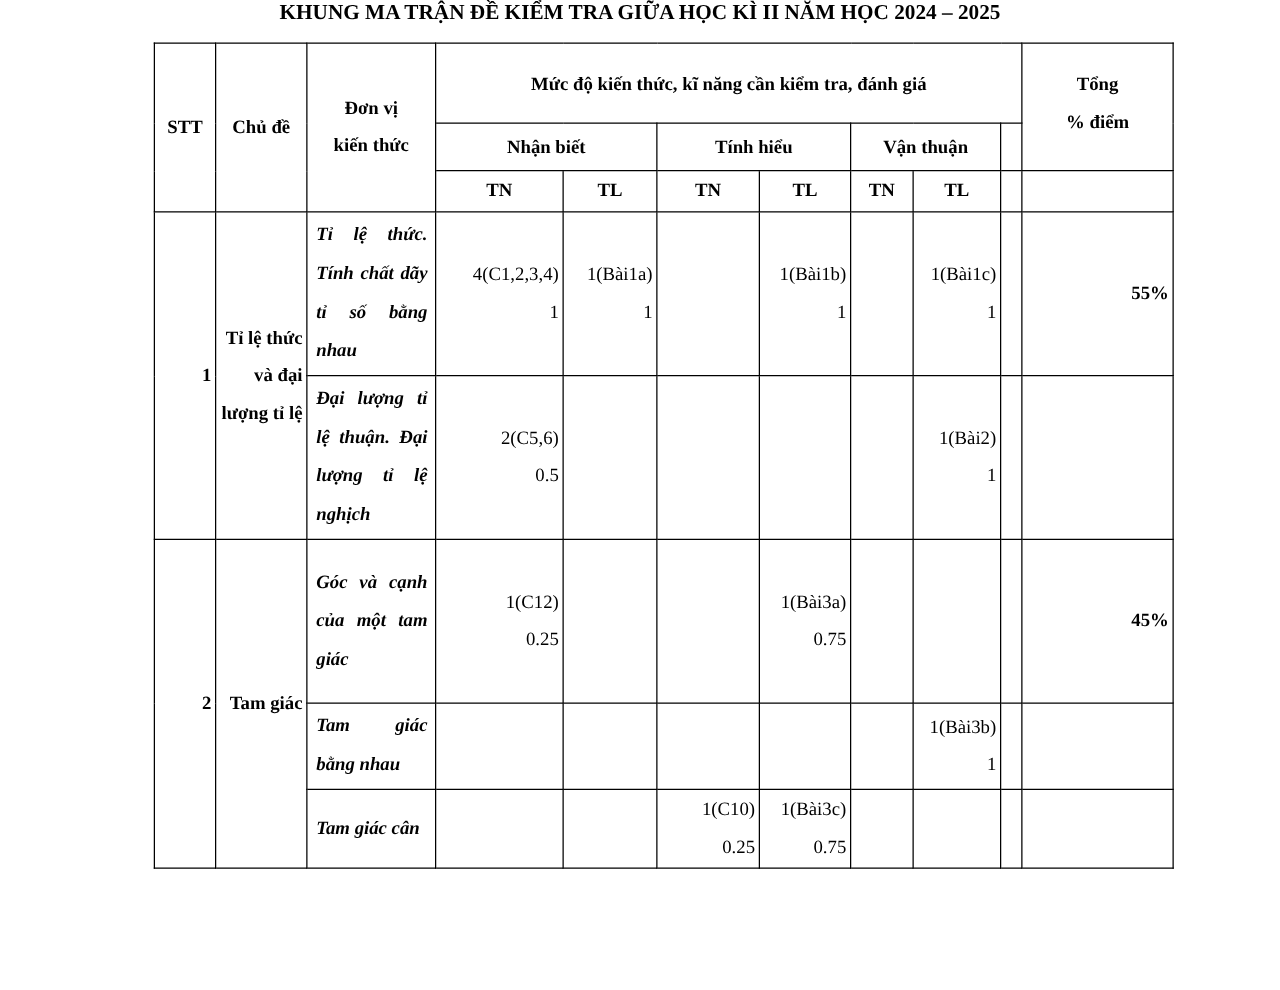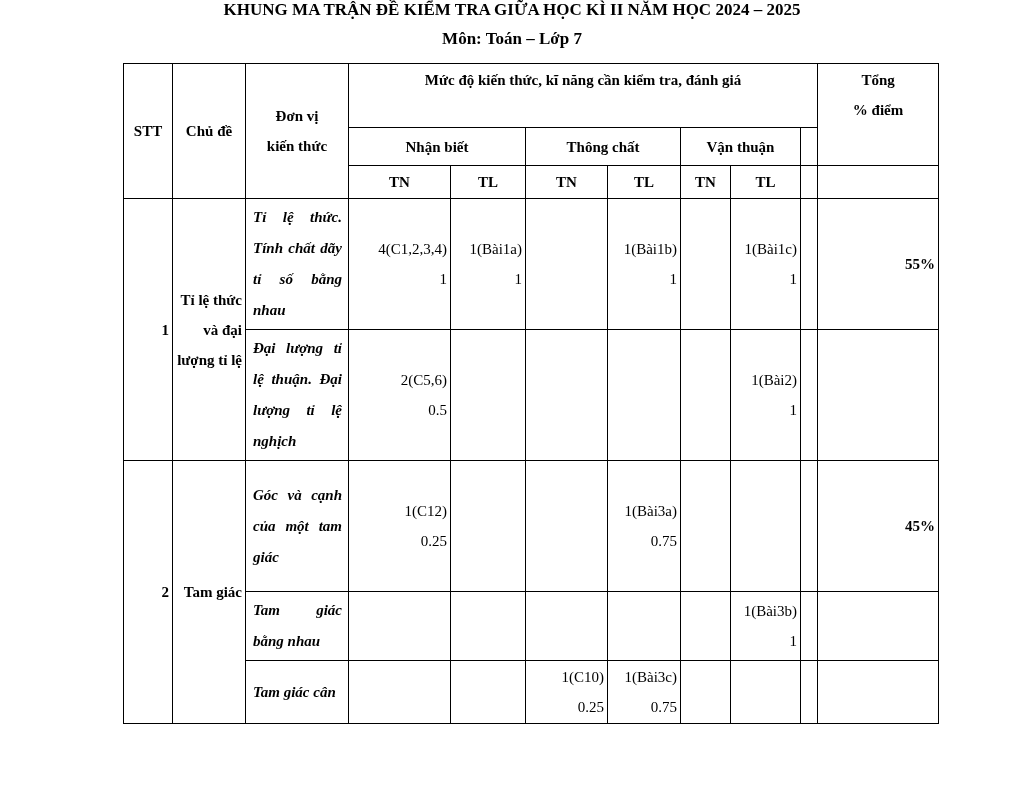--- a/index.html
+++ b/index.html
@@ -7,42 +7,41 @@
   body { font-family:"Liberation Serif","DejaVu Serif",serif; color:#000; }
 
   .title    { text-align:center; font-weight:700; font-size:17px; }
   .subtitle { text-align:center; font-weight:700; font-size:17px; margin-top:9px; }
 
   table.matrix { border-collapse:collapse; table-layout:fixed; width:815px; margin:14px 0 0 123px; }
   .matrix th, .matrix td { border:1px solid #000; font-size:15px; overflow:hidden; }
 
   .matrix th { font-weight:700; text-align:center; vertical-align:middle;
                white-space:pre-line; line-height:30px; padding:1px 3px; }
-  .matrix th.vtop { vertical-align:top; padding-top:1px; }
+  .matrix th.vtop { vertical-align:top; padding-top:18px; }
 
   td.data, td.tong, td.stt, td.chude {
     text-align:right; vertical-align:middle; white-space:pre-line;
     line-height:30px; padding:1px 3px;
   }
   td.stt, td.chude, td.tong { font-weight:700; }
   td.dv { font-style:italic; text-align:justify; vertical-align:middle;
           line-height:31px; padding:3px 6px 3px 7px;font-weight:bold; }
   td.narrow { padding:0; }
 
   tr.hr1 { height:64px; }  tr.hr2 { height:38px; }  tr.hr3 { height:17px; }
   tr.br1 { height:129px; } tr.br2 { height:121px; } tr.br3 { height:131px; }
   tr.br4 { height:62px; }  tr.br5 { height:62px; }
 </style>
 </head>
 <body>
 
 <div class="page">
 
   <div class="title">KHUNG MA TRẬN ĐỀ KIỂM TRA GIỮA HỌC KÌ II NĂM HỌC 2024 – 2025</div>
-  <div class="subtitle">Môn: Toán – Lớp 7</div>
 
   <table class="matrix">
     <colgroup>
       <col style="width:49px">
         <col style="width:73px">
         <col style="width:103px">
       <col style="width:102px">
         <col style="width:75px">
         <col style="width:82px">
       <col style="width:73px">
@@ -58,21 +57,21 @@
         <th rowspan="3">Chủ đề</th>
         <th rowspan="3">Đơn vị
 kiến thức</th>
         <th colspan="7" class="vtop">Mức độ kiến thức, kĩ năng cần kiểm tra, đánh giá</th>
         <th rowspan="2" class="vtop">Tổng
 % điểm</th>
       </tr>
 
       <tr class="hr2">
         <th colspan="2">Nhận biết</th>
-        <th colspan="2">Thông chất</th>
+        <th colspan="2">Tính hiểu</th>
         <th colspan="2">Vận thuận</th>
         <th class="narrow"></th>
       </tr>
 
       <tr class="hr3">
         <th>TN</th>
         <th>TL</th>
         <th>TN</th>
         <th>TL</th>
         <th>TN</th>

